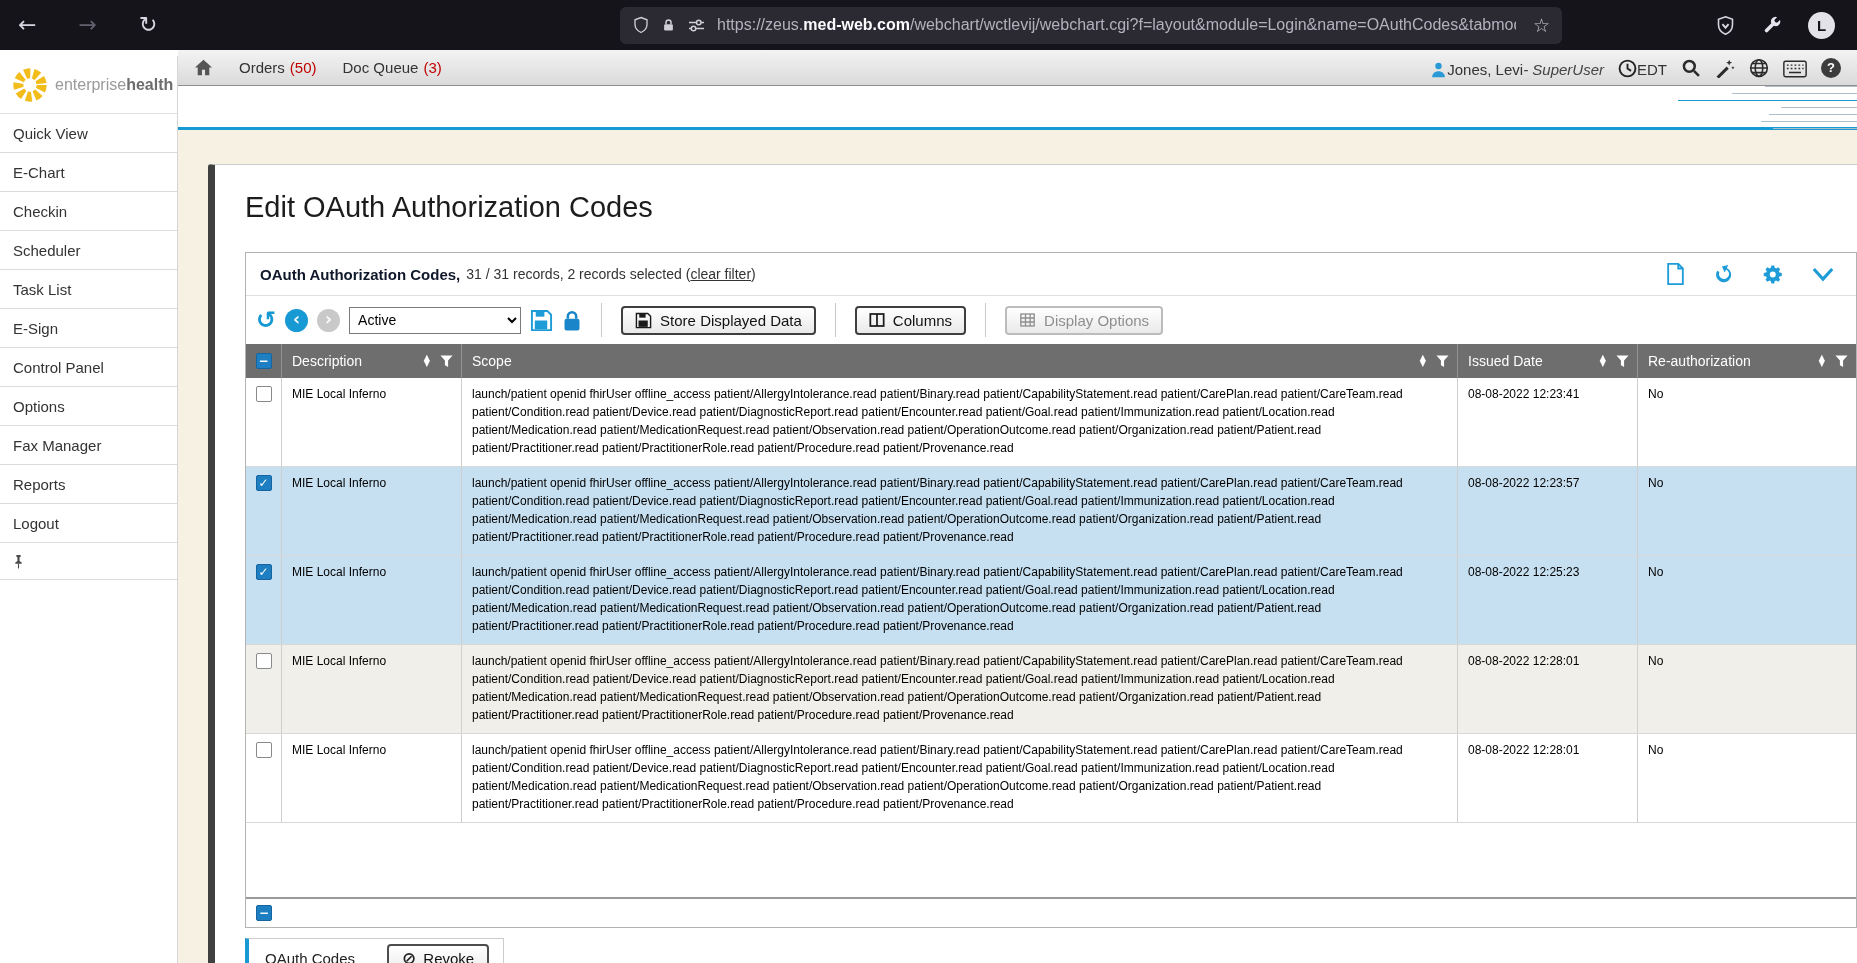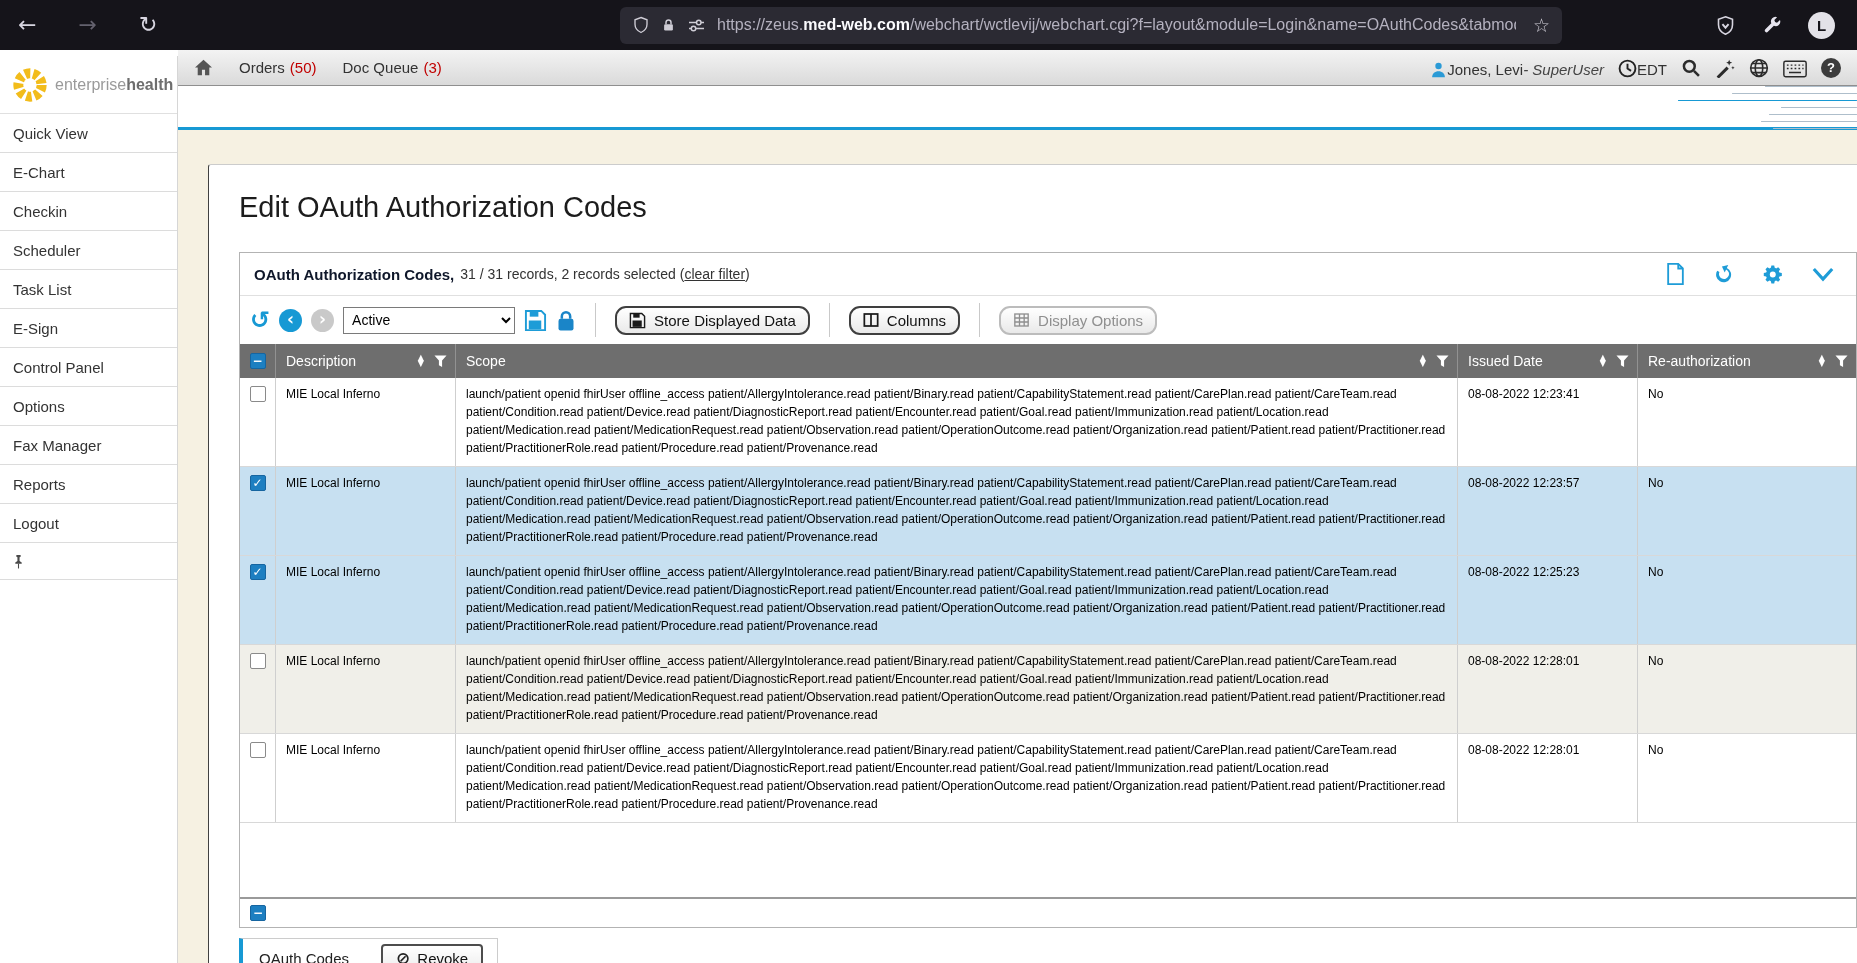--- a/index.html
+++ b/index.html
@@ -43,38 +43,38 @@
   .tab { height: 36px; display: flex; flex-direction: column; border-radius: 8px 8px 0 0; overflow: hidden; border: 1px solid #aebecb; border-bottom: none; cursor: pointer; background: #fff; }
   .tab-cap { height: 7px; background: #1799d4; flex-shrink: 0; }
   .tab-body { flex: 1; display: flex; align-items: center; padding: 0 13px; font-size: 14px; color: #333; gap: 8px; white-space: nowrap; }
   .tab.active { background: #1799d4; border-color: #1799d4; }
   .tab.active .tab-body { color: #fff; font-weight: bold; }
   .tab.handle .tab-body::after { content: ","; color: #555; font-size: 13px; margin-left: 2px; margin-top: 8px; }
   .ext-circle { width: 16px; height: 16px; border-radius: 50%; border: 1px solid #9a9a9a; color: #777; font-size: 9px; display: flex; align-items: center; justify-content: center; font-family: "DejaVu Sans", sans-serif; }
 
   
   .content { flex: 1; background: #f6f1e2; padding: 34px 0 0 30px; overflow: hidden; }
-  .panel { width: 100%; height: 100%; background: #fff; border-top: 1px solid #cccccc; border-left: 1px solid #404040; border-top-left-radius: 3px; padding: 26px 0 0 30px; }
+  .panel { width: 100%; height: 100%; background: #fff; border-top: 1px solid #cccccc; border-left: 7px solid #404040; border-top-left-radius: 3px; padding: 26px 0 0 30px; }
   .page-title { font-size: 29px; font-weight: 400; color: #1c1c1c; margin-bottom: 28px; }
 
   .grid-box { border: 1px solid #b3b3b3; background: #fff; }
   .grid-head { display: flex; align-items: center; padding: 10px 14px; border-bottom: 1px solid #e0e0e0; }
   .grid-title { font-size: 15px; font-weight: bold; color: #0f172a; }
   .grid-info { font-size: 14px; color: #333; margin-left: 6px; }
   .clear-filter { text-decoration: underline; cursor: pointer; color: #333; }
   .grid-head-icons { margin-left: auto; display: flex; align-items: center; gap: 28px; padding-right: 8px; }
   .grid-head-icons .icon, .grid-head-icons svg { color: #1e9cd7; cursor: pointer; }
 
   .toolbar { display: flex; align-items: center; padding: 7px 10px; gap: 9px; }
   .tb-undo { color: #1799d4; font-size: 24px; font-weight: bold; cursor: pointer; }
   .tb-circle { width: 23px; height: 23px; border-radius: 50%; background: #1799d4; color: #fff; font-size: 17px; font-weight: bold; display: flex; align-items: center; justify-content: center; cursor: pointer; font-family: "DejaVu Sans", sans-serif; padding-bottom: 2px; }
   .tb-circle.disabled { background: #c9c9c9; }
   .tb-select { width: 172px; height: 27px; border: 1px solid #7a7a7a; font-size: 14px; font-family: "Liberation Sans", sans-serif; background: #fff; padding: 0 4px; }
   .tb-sep { width: 1px; height: 34px; background: #c9c9c9; margin: 0 10px; }
-  .btn { display: inline-flex; align-items: center; gap: 8px; border: 2px solid #3f3f3f; border-radius: 11px; background: linear-gradient(#ffffff, #e9e9e9); padding: 4px 12px; font-size: 15px; color: #111; cursor: pointer; white-space: nowrap; }
+  .btn { display: inline-flex; align-items: center; gap: 8px; border: 2px solid #3f3f3f; border-radius: 4px; background: linear-gradient(#ffffff, #e9e9e9); padding: 4px 12px; font-size: 15px; color: #111; cursor: pointer; white-space: nowrap; }
   .btn.disabled { border-color: #bcbcbc; color: #8f8f8f; cursor: default; }
 
   .thead, .trow { display: grid; grid-template-columns: 36px 180px 1fr 180px 218px; }
   .thead { background: #6e6e6e; color: #fff; min-height: 34px; align-items: center; }
   .th { display: flex; align-items: center; padding: 0 8px 0 10px; border-right: 1px solid #929292; height: 34px; font-size: 14px; }
   .th:last-child { border-right: none; }
   .th .flex { margin-left: auto; display: flex; align-items: center; gap: 10px; }
   .sort { display: flex; flex-direction: column; font-size: 8px; line-height: 6px; color: #fff; cursor: pointer; font-family: "DejaVu Sans", sans-serif; }
   .cb-cell { display: flex; justify-content: center; align-items: center; padding: 0; }
   .cb { width: 16px; height: 16px; border: 1px solid #8a8a8a; border-radius: 2px; background: #fff; cursor: pointer; display: flex; align-items: center; justify-content: center; font-family: "DejaVu Sans", sans-serif; font-size: 12px; color: #fff; flex-shrink: 0; }

